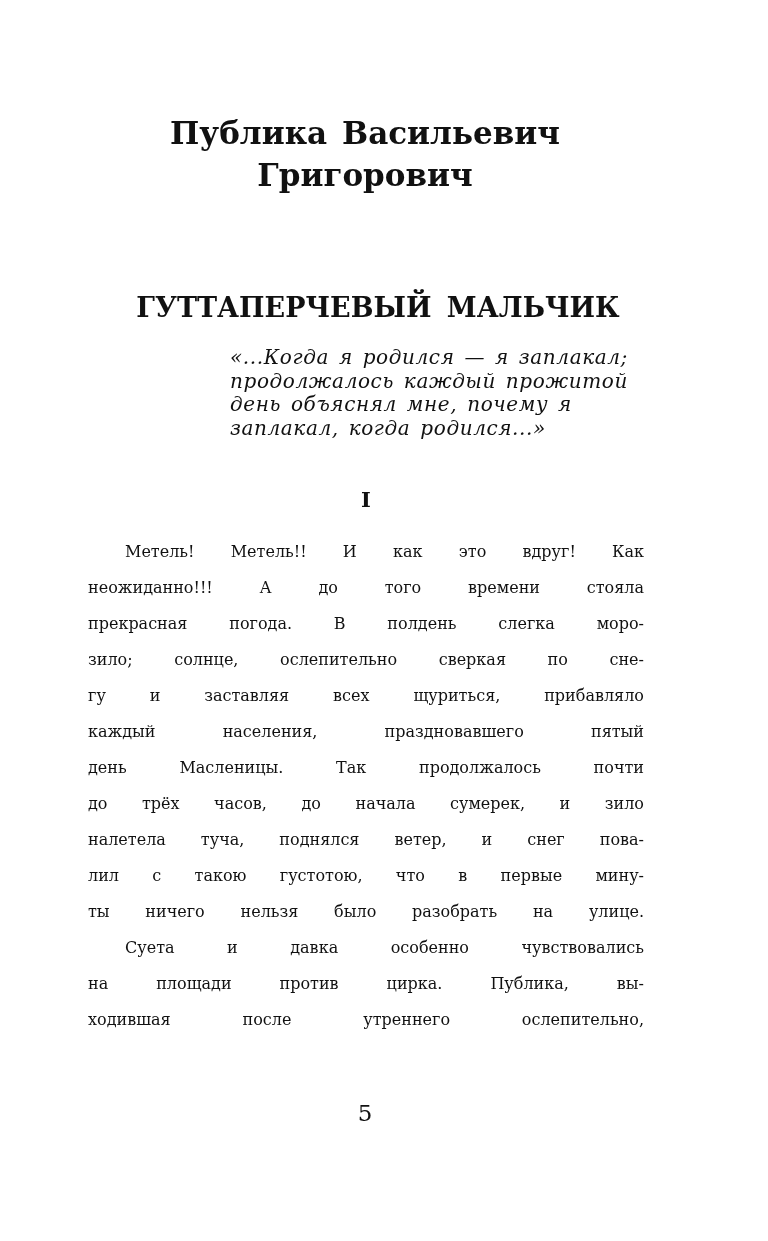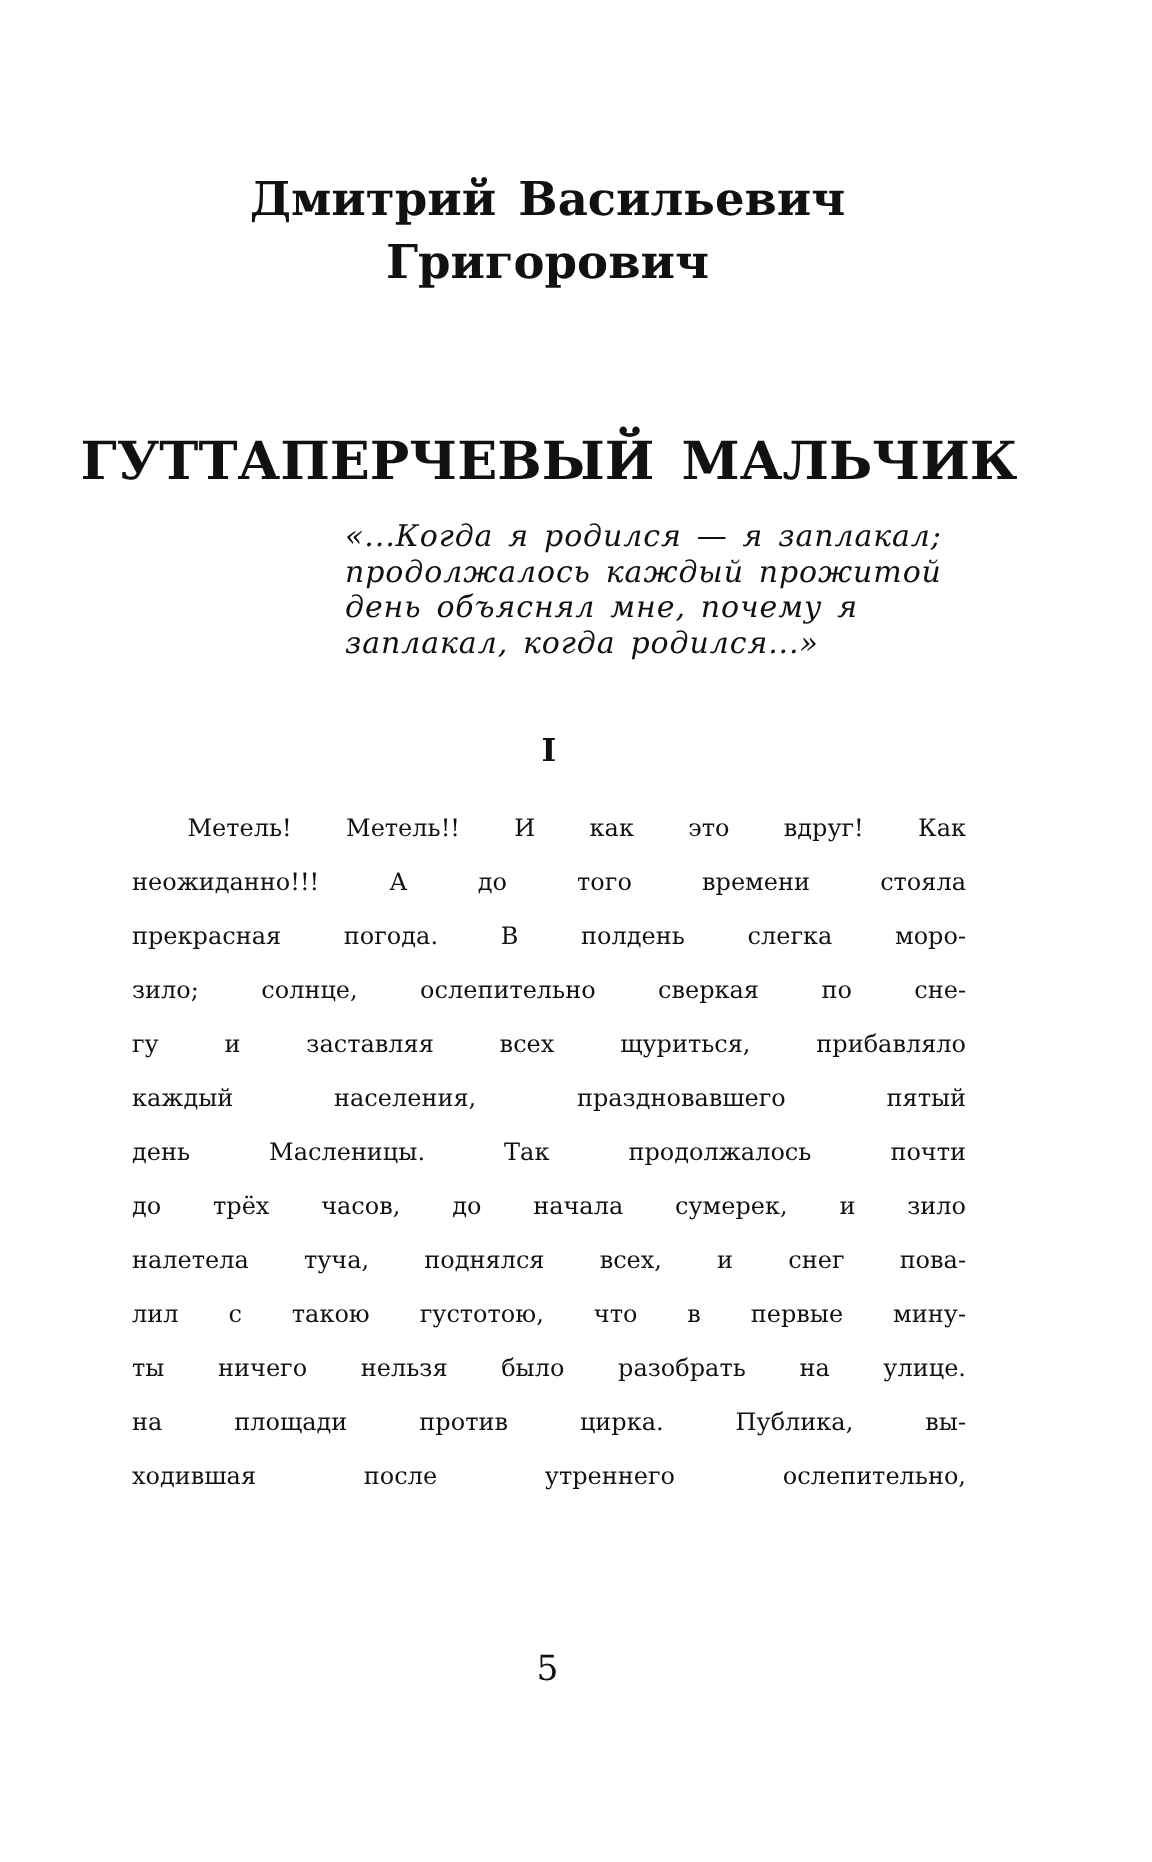--- a/index.html
+++ b/index.html
@@ -21,26 +21,26 @@
     width: 730px;
     top: 112px;
     text-align: center;
     font-weight: bold;
     font-size: 31px;
     line-height: 42px;
     word-spacing: 4px;
   }
   .title {
     position: absolute;
-    left: 0;
+    left: 12px;
     width: 732px;
     top: 290px;
     text-align: center;
     font-weight: bold;
-    font-size: 35px;
+    font-size: 27px;
     line-height: 36px;
     word-spacing: 6px;
   }
   .epigraph {
     position: absolute;
     left: 230px;
     top: 346px;
     width: 420px;
     font-style: italic;
     font-size: 20px;
@@ -82,21 +82,21 @@
     top: 1099px;
     text-align: center;
     font-size: 23px;
     line-height: 28px;
   }
 </style>
 </head>
 <body>
 
 <div class="author">
-  <div>Дмитрий Васильевич</div>
+  <div>Публика Васильевич</div>
   <div>Григорович</div>
 </div>
 
 <div class="title">ГУТТАПЕРЧЕВЫЙ МАЛЬЧИК</div>
 
 <div class="epigraph">
   <div>«...Когда я родился — я заплакал;</div>
   <div>продолжалось каждый прожитой</div>
   <div>день объяснял мне, почему я</div>
   <div>заплакал, когда родился...»</div>
@@ -107,23 +107,24 @@
 <div class="body-text">
   <div>
     <span class="line indent">Метель! Метель!! И как это вдруг! Как</span>
     <span class="line">неожиданно!!! А до того времени стояла</span>
     <span class="line">прекрасная погода. В полдень слегка моро-</span>
     <span class="line">зило; солнце, ослепительно сверкая по сне-</span>
     <span class="line">гу и заставляя всех щуриться, прибавляло</span>
     <span class="line">каждый населения, праздновавшего пятый</span>
     <span class="line">день Масленицы. Так продолжалось почти</span>
     <span class="line">до трёх часов, до начала сумерек, и зило</span>
-    <span class="line">налетела туча, поднялся всех, и снег пова-</span>
+    <span class="line">налетела туча, поднялся ветер, и снег пова-</span>
     <span class="line">лил с такою густотою, что в первые мину-</span>
     <span class="line">ты ничего нельзя было разобрать на улице.</span>
   </div>
   <div>
+    <span class="line indent">Суета и давка особенно чувствовались</span>
     <span class="line">на площади против цирка. Публика, вы-</span>
     <span class="line">ходившая после утреннего ослепительно,</span>
   </div>
 </div>
 
 <div class="page-number">5</div>
 
 </body></html>

